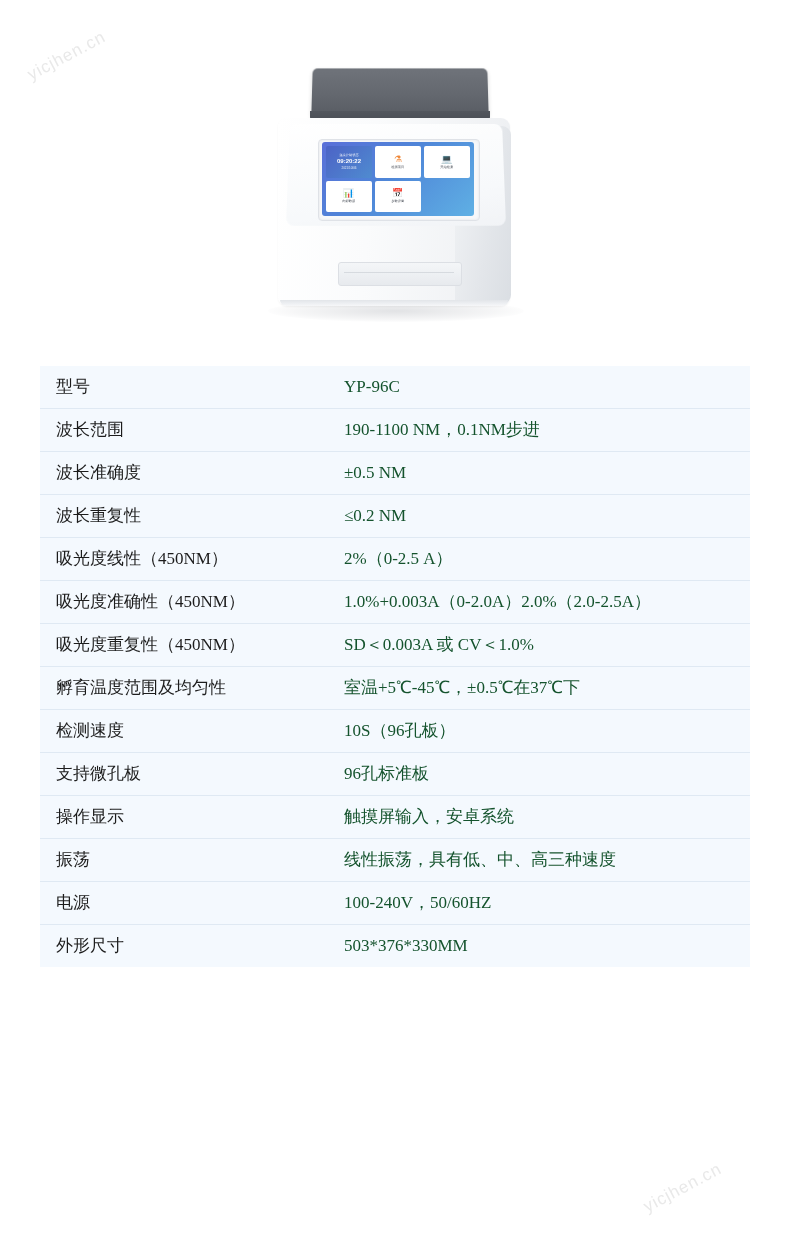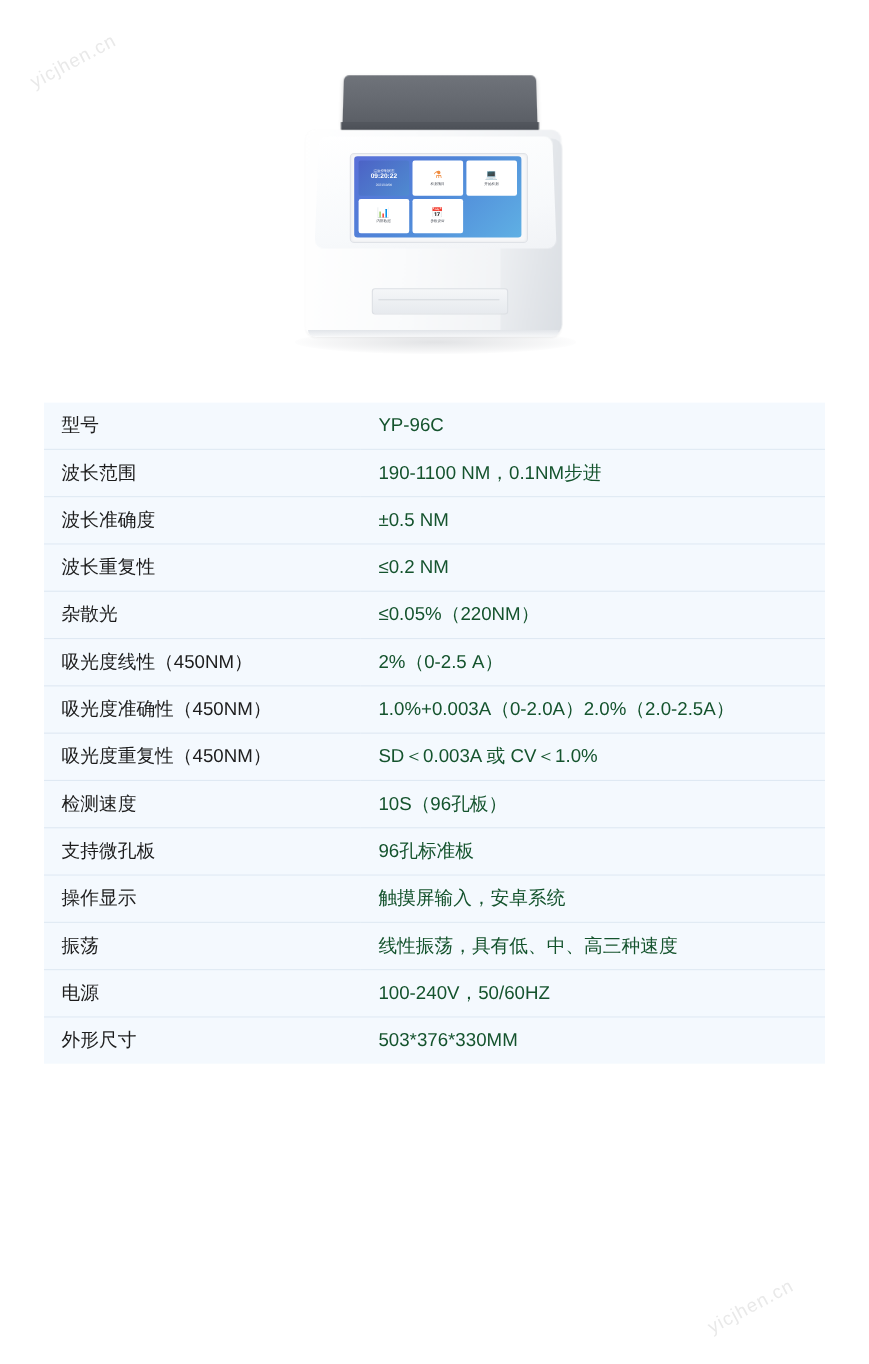--- a/index.html
+++ b/index.html
@@ -202,20 +202,21 @@
     position: absolute;
     left: 40px;
     top: 366px;
     width: 710px;
     border-collapse: collapse;
     background: #f4f9fe;
     font-size: 17px;
   }
   .spec-table tr {
     border-bottom: 1px solid #dfe9f3;
+    font-family: Liberation Serif, serif;
   }
   .spec-table tr:last-child { border-bottom: none; }
   .spec-table td {
     padding: 10px 0 10px 16px;
     vertical-align: middle;
     line-height: 22px;
     white-space: nowrap;
   }
   .spec-table td.k {
     width: 272px;
@@ -291,36 +292,36 @@
       </tr>
     <tr>
         <td class="k">波长准确度</td>
         <td class="v">±0.5 NM</td>
       </tr>
     <tr>
         <td class="k">波长重复性</td>
         <td class="v">≤0.2 NM</td>
       </tr>
     <tr>
-        <td class="k">杂散光</td>
-        <td class="v">≤0.05%（220NM）</td>
-      </tr>
-    <tr>
         <td class="k">吸光度线性（450NM）</td>
         <td class="v">2%（0-2.5 A）</td>
       </tr>
     <tr>
         <td class="k">吸光度准确性（450NM）</td>
         <td class="v">1.0%+0.003A（0-2.0A）2.0%（2.0-2.5A）</td>
       </tr>
     <tr>
         <td class="k">吸光度重复性（450NM）</td>
         <td class="v">SD＜0.003A 或 CV＜1.0%</td>
       </tr>
     <tr>
+        <td class="k">孵育温度范围及均匀性</td>
+        <td class="v">室温+5℃-45℃，±0.5℃在37℃下</td>
+      </tr>
+    <tr>
         <td class="k">检测速度</td>
         <td class="v">10S（96孔板）</td>
       </tr>
     <tr>
         <td class="k">支持微孔板</td>
         <td class="v">96孔标准板</td>
       </tr>
     <tr>
         <td class="k">操作显示</td>
         <td class="v">触摸屏输入，安卓系统</td>

